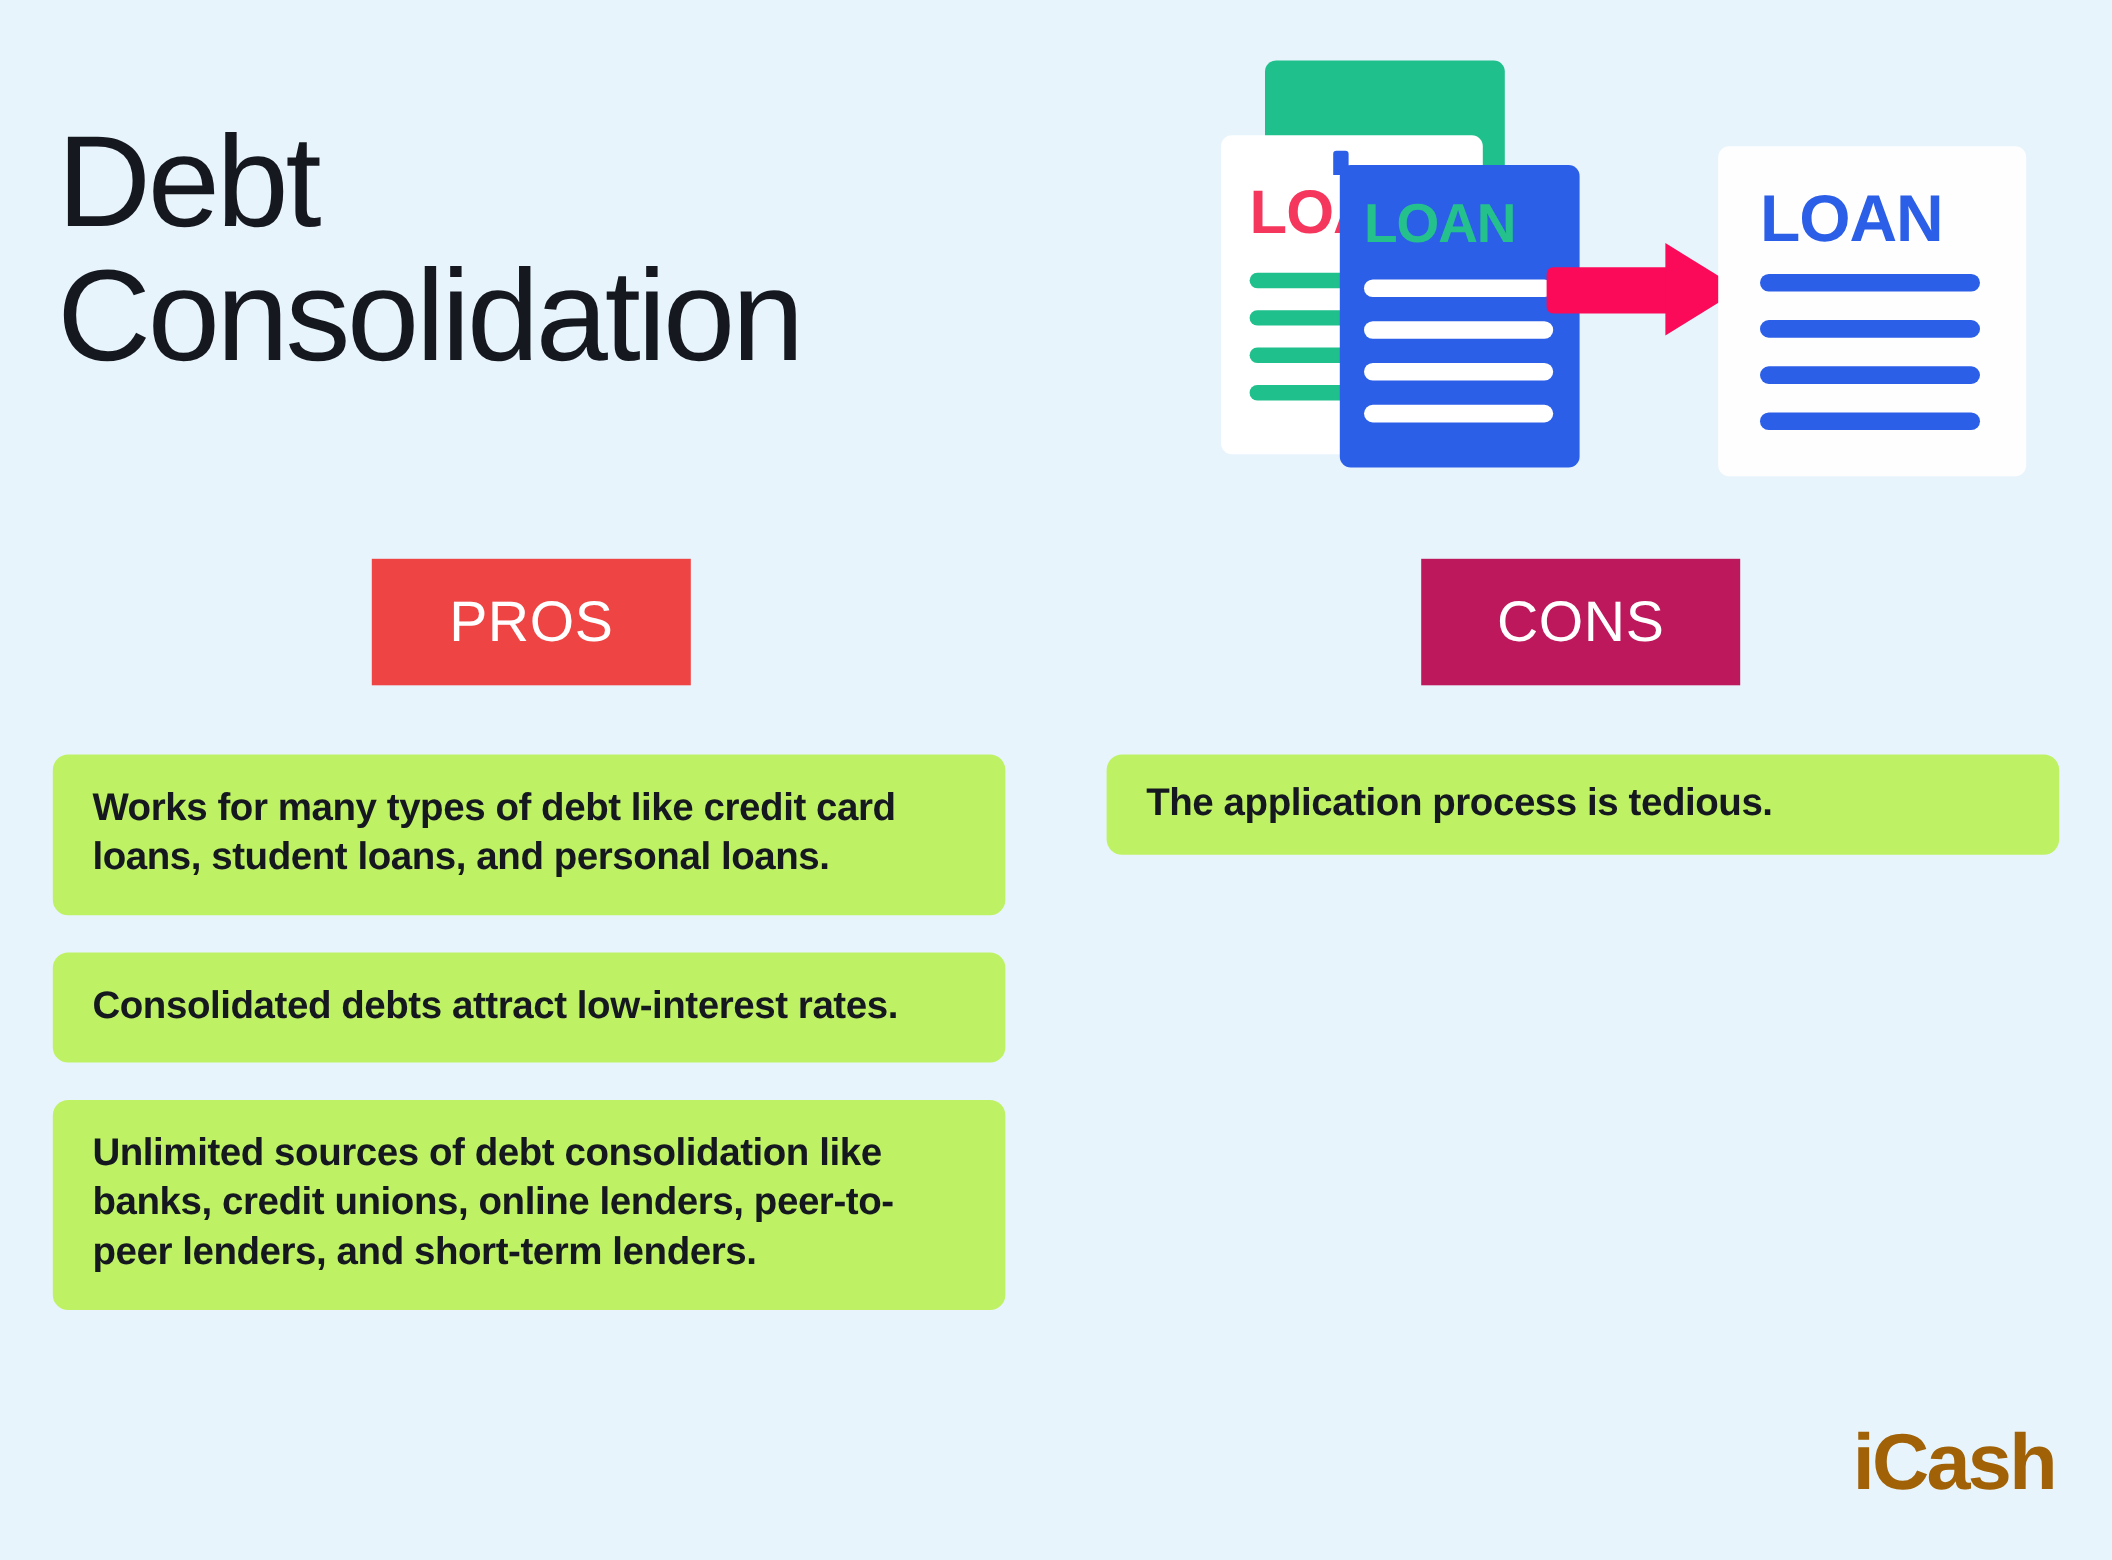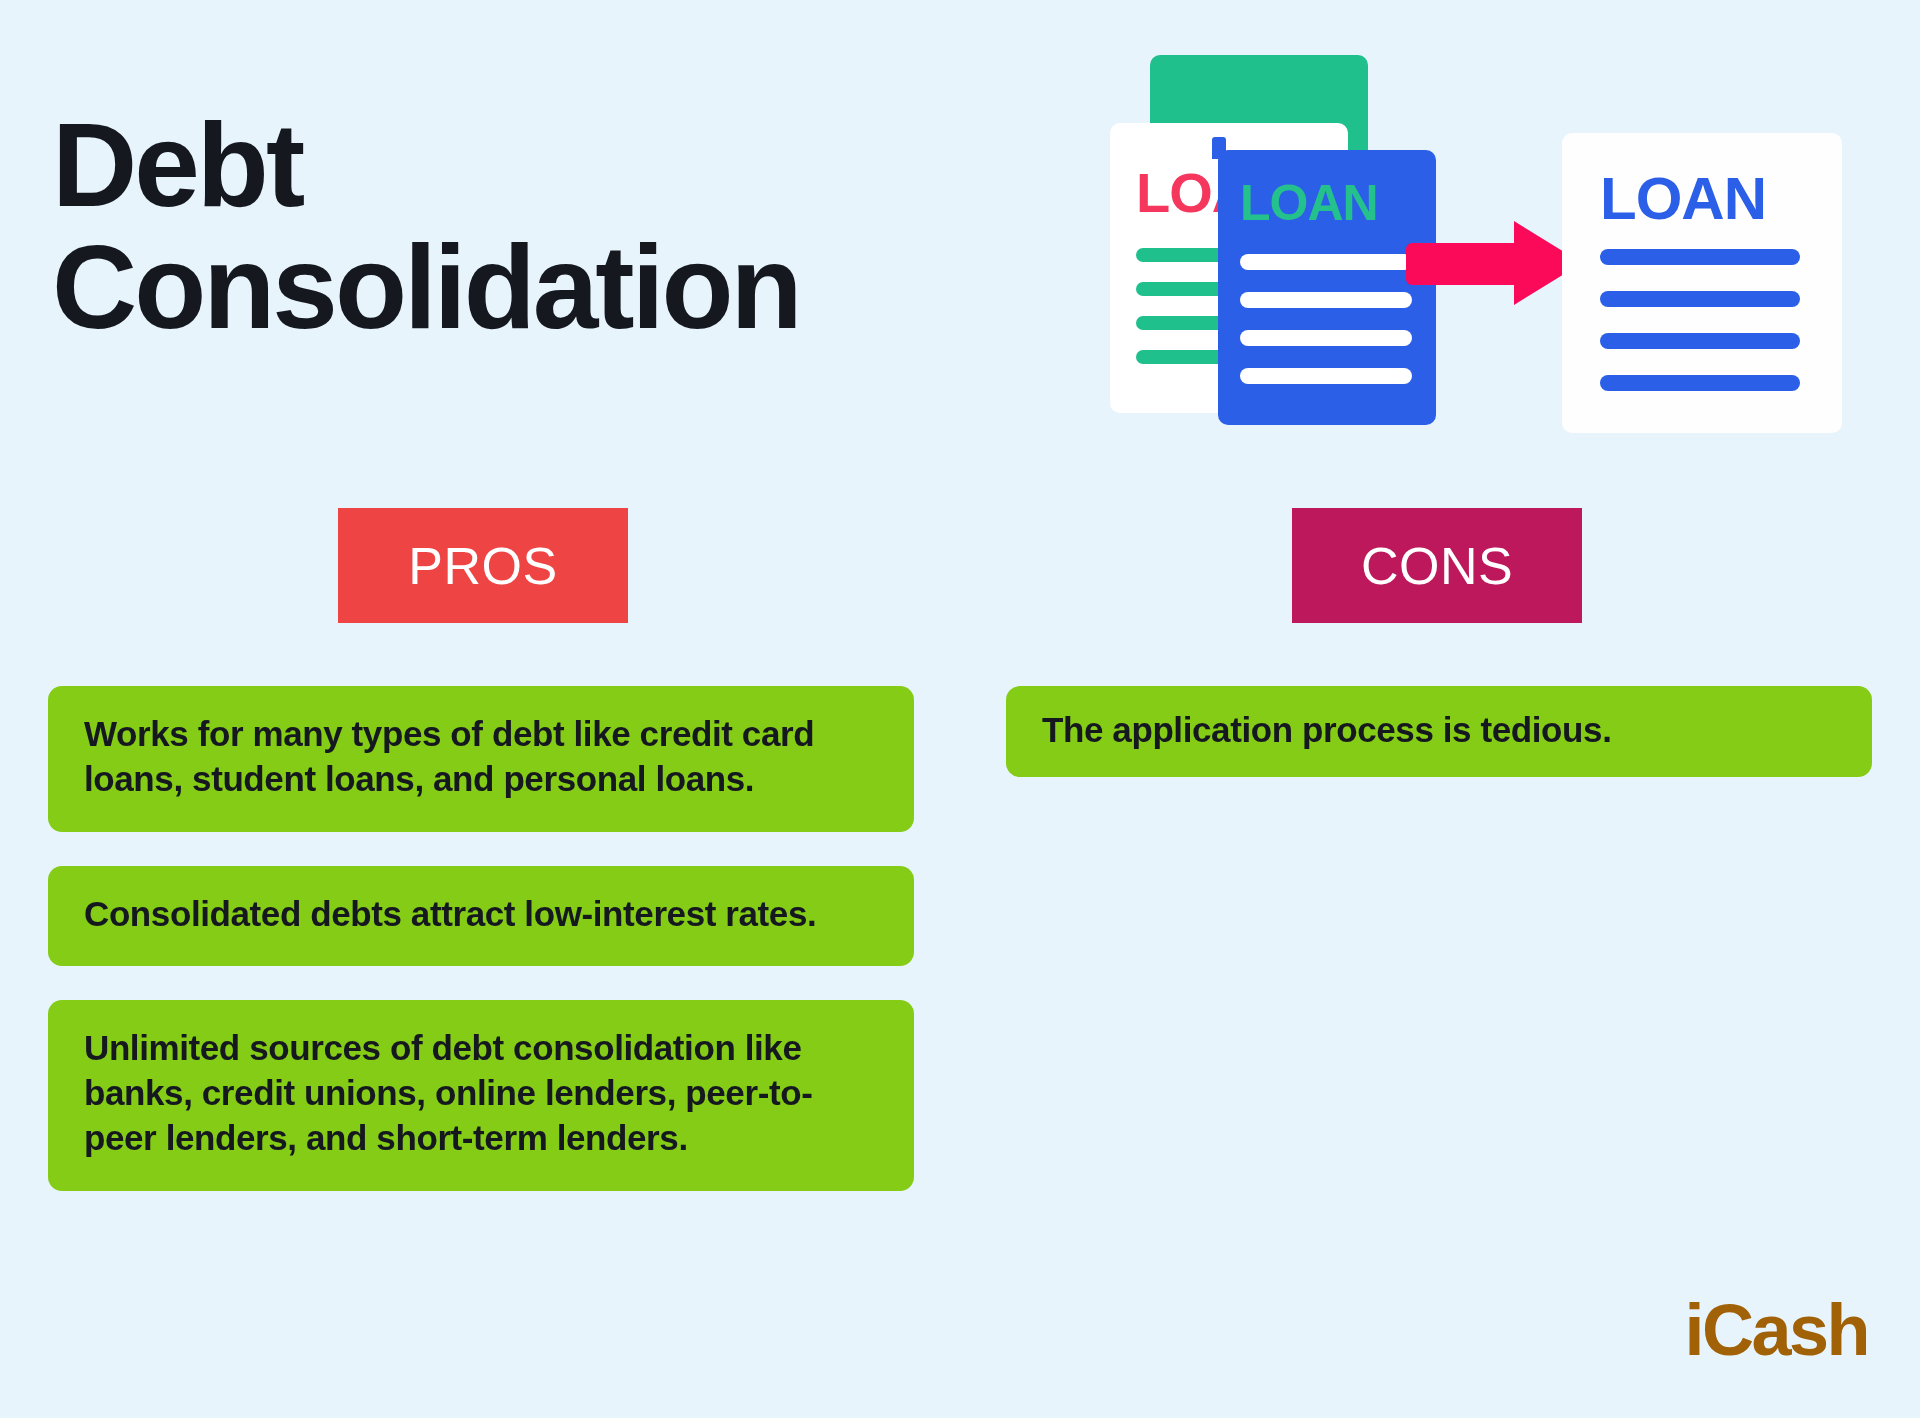--- a/index.html
+++ b/index.html
@@ -12,21 +12,21 @@
   }
 
   
   .page-title{
     position:absolute;
     left:52px;
     top:105px;
     width:1060px;
     font-size:118px;
     line-height:1.03;
-    font-weight:700;
+    font-weight:400;
     letter-spacing:-3px;
     color:#15181F;
   }
   .page-title .t-line{ display:block; white-space:nowrap; }
 
   
   .illustration{
     position:absolute;
     left:1110px;
     top:45px;
@@ -143,21 +143,21 @@
     width:290px; height:115px;
     background:#be185d;
   }
 
   
   .col{ position:absolute; }
   .col-pros{ left:48px;  top:686px; width:866px; }
   .col-cons{ left:1006px; top:686px; width:866px; }
 
   .item-card{
-    background:#84cc16;
+    background:#bef264;
     border-radius:14px;
     padding:26px 36px 30px 36px;
     margin-bottom:34px;
   }
   .item-card .item-text{
     display:block;
     font-size:35px;
     line-height:1.28;
     font-weight:700;
     color:#15181F;

